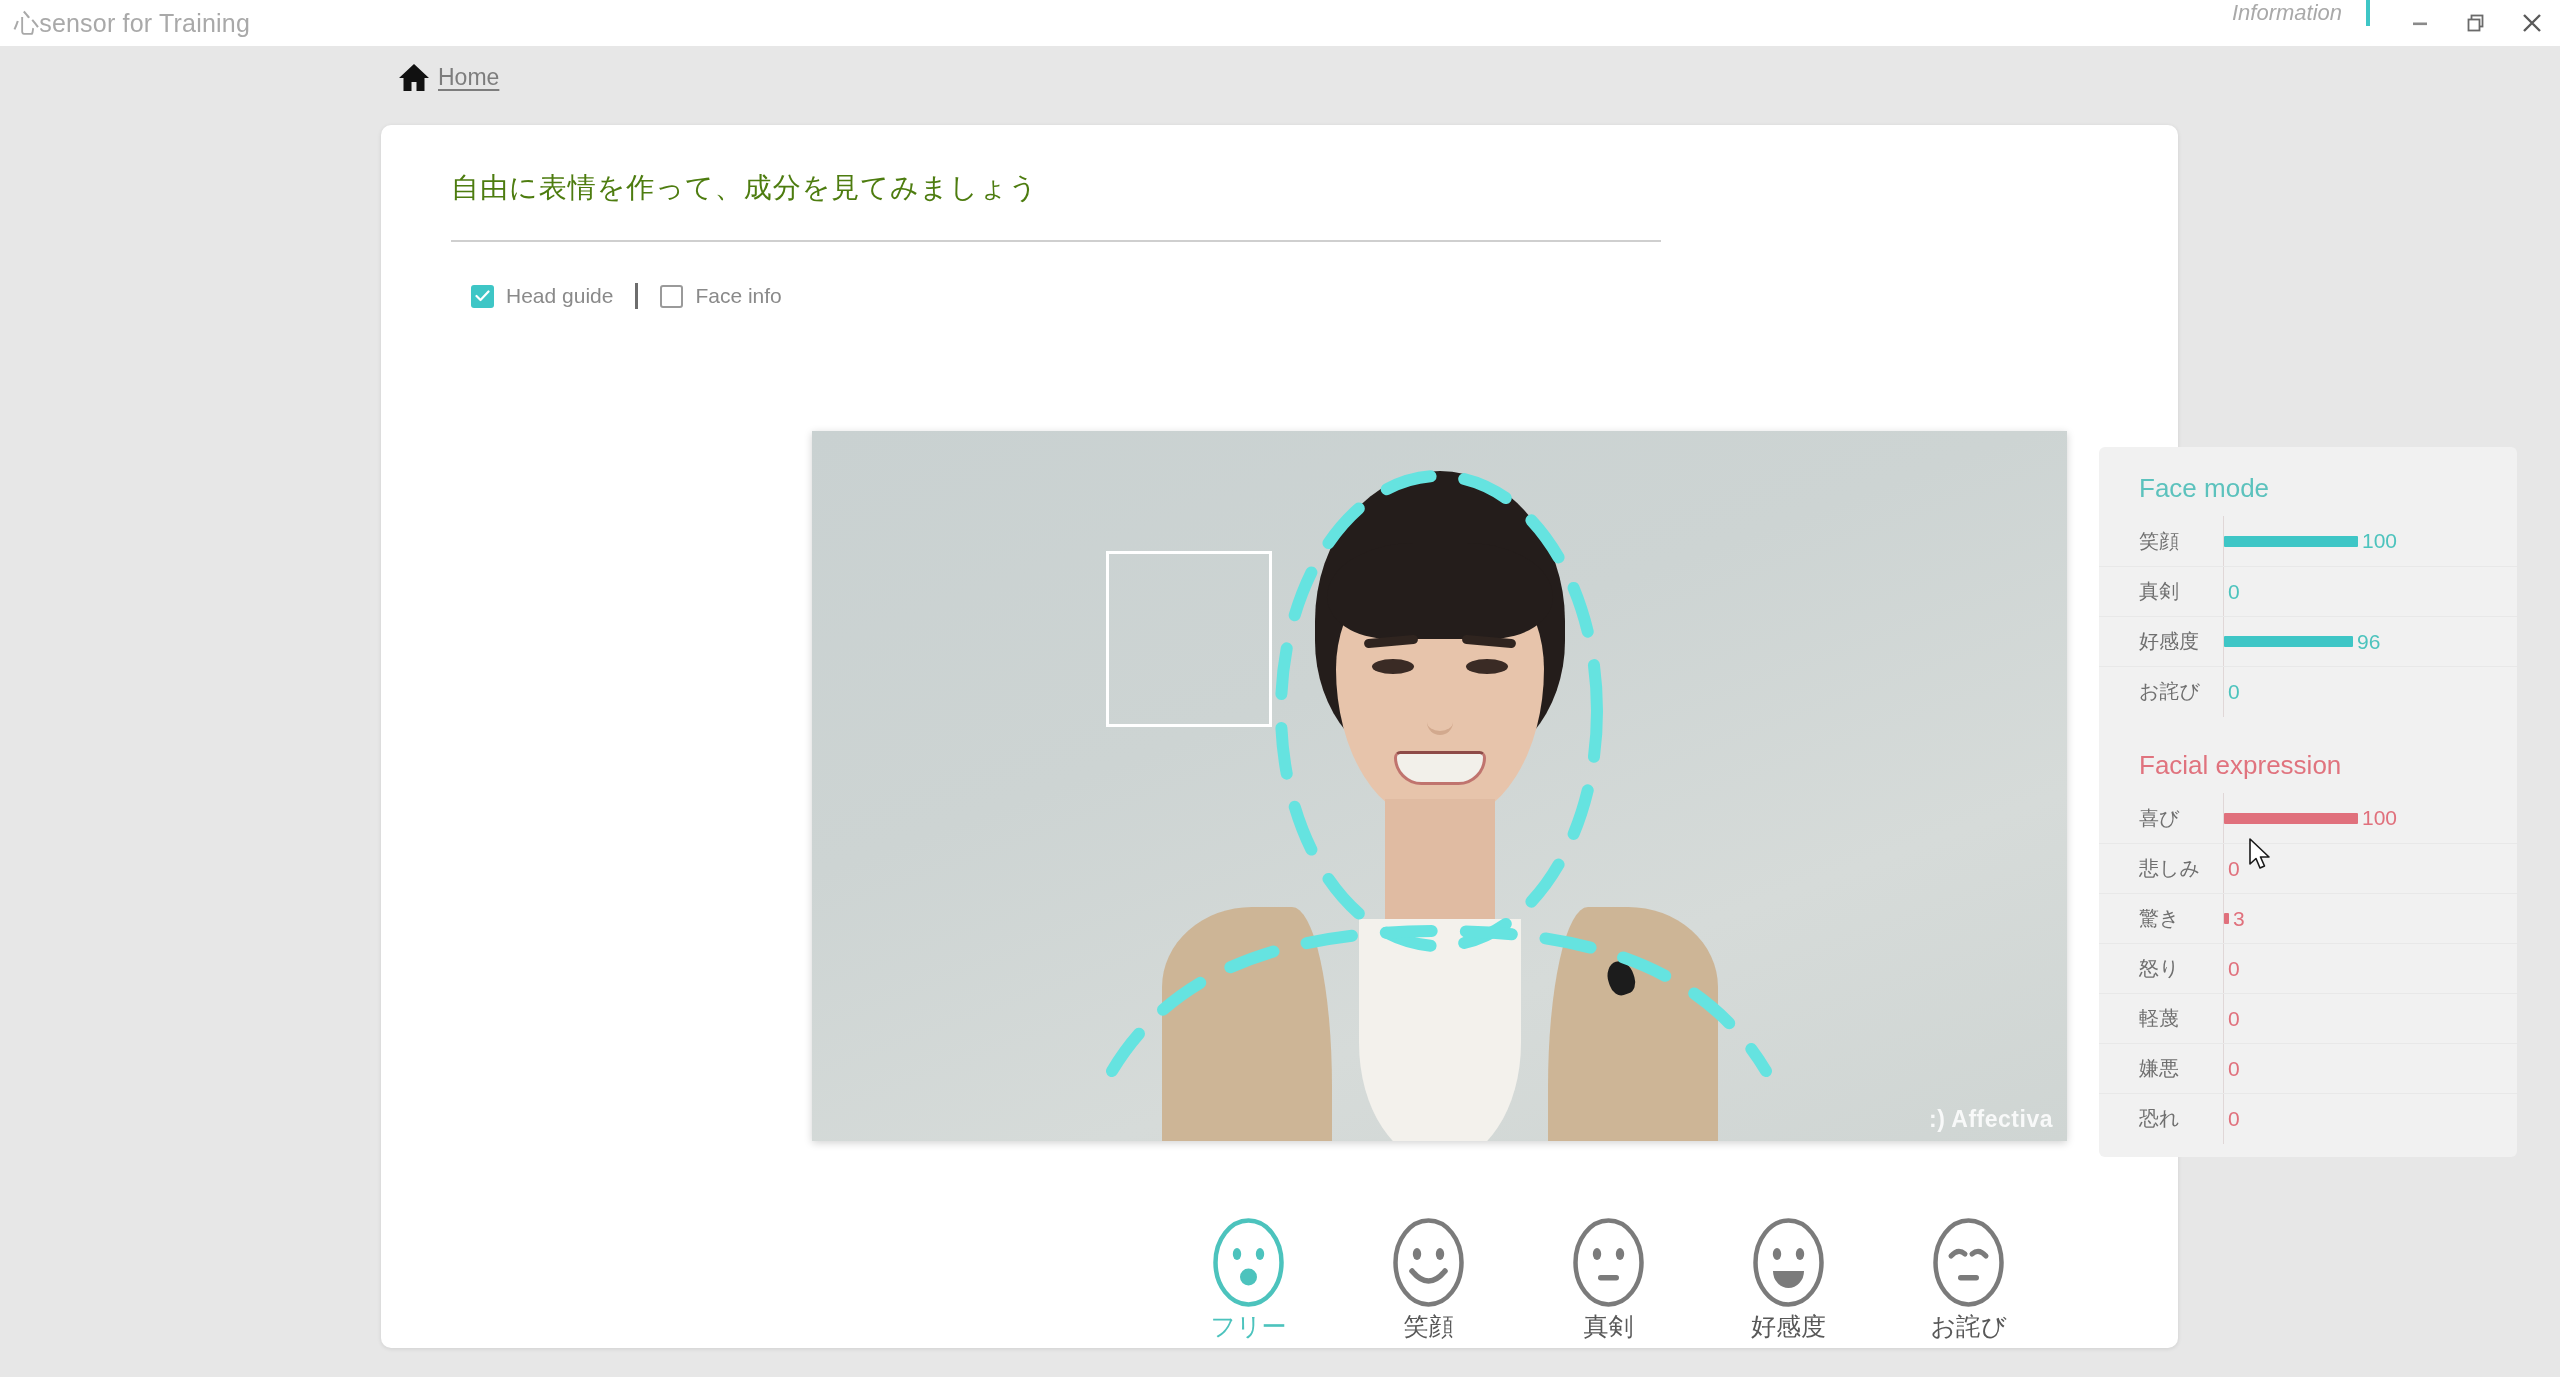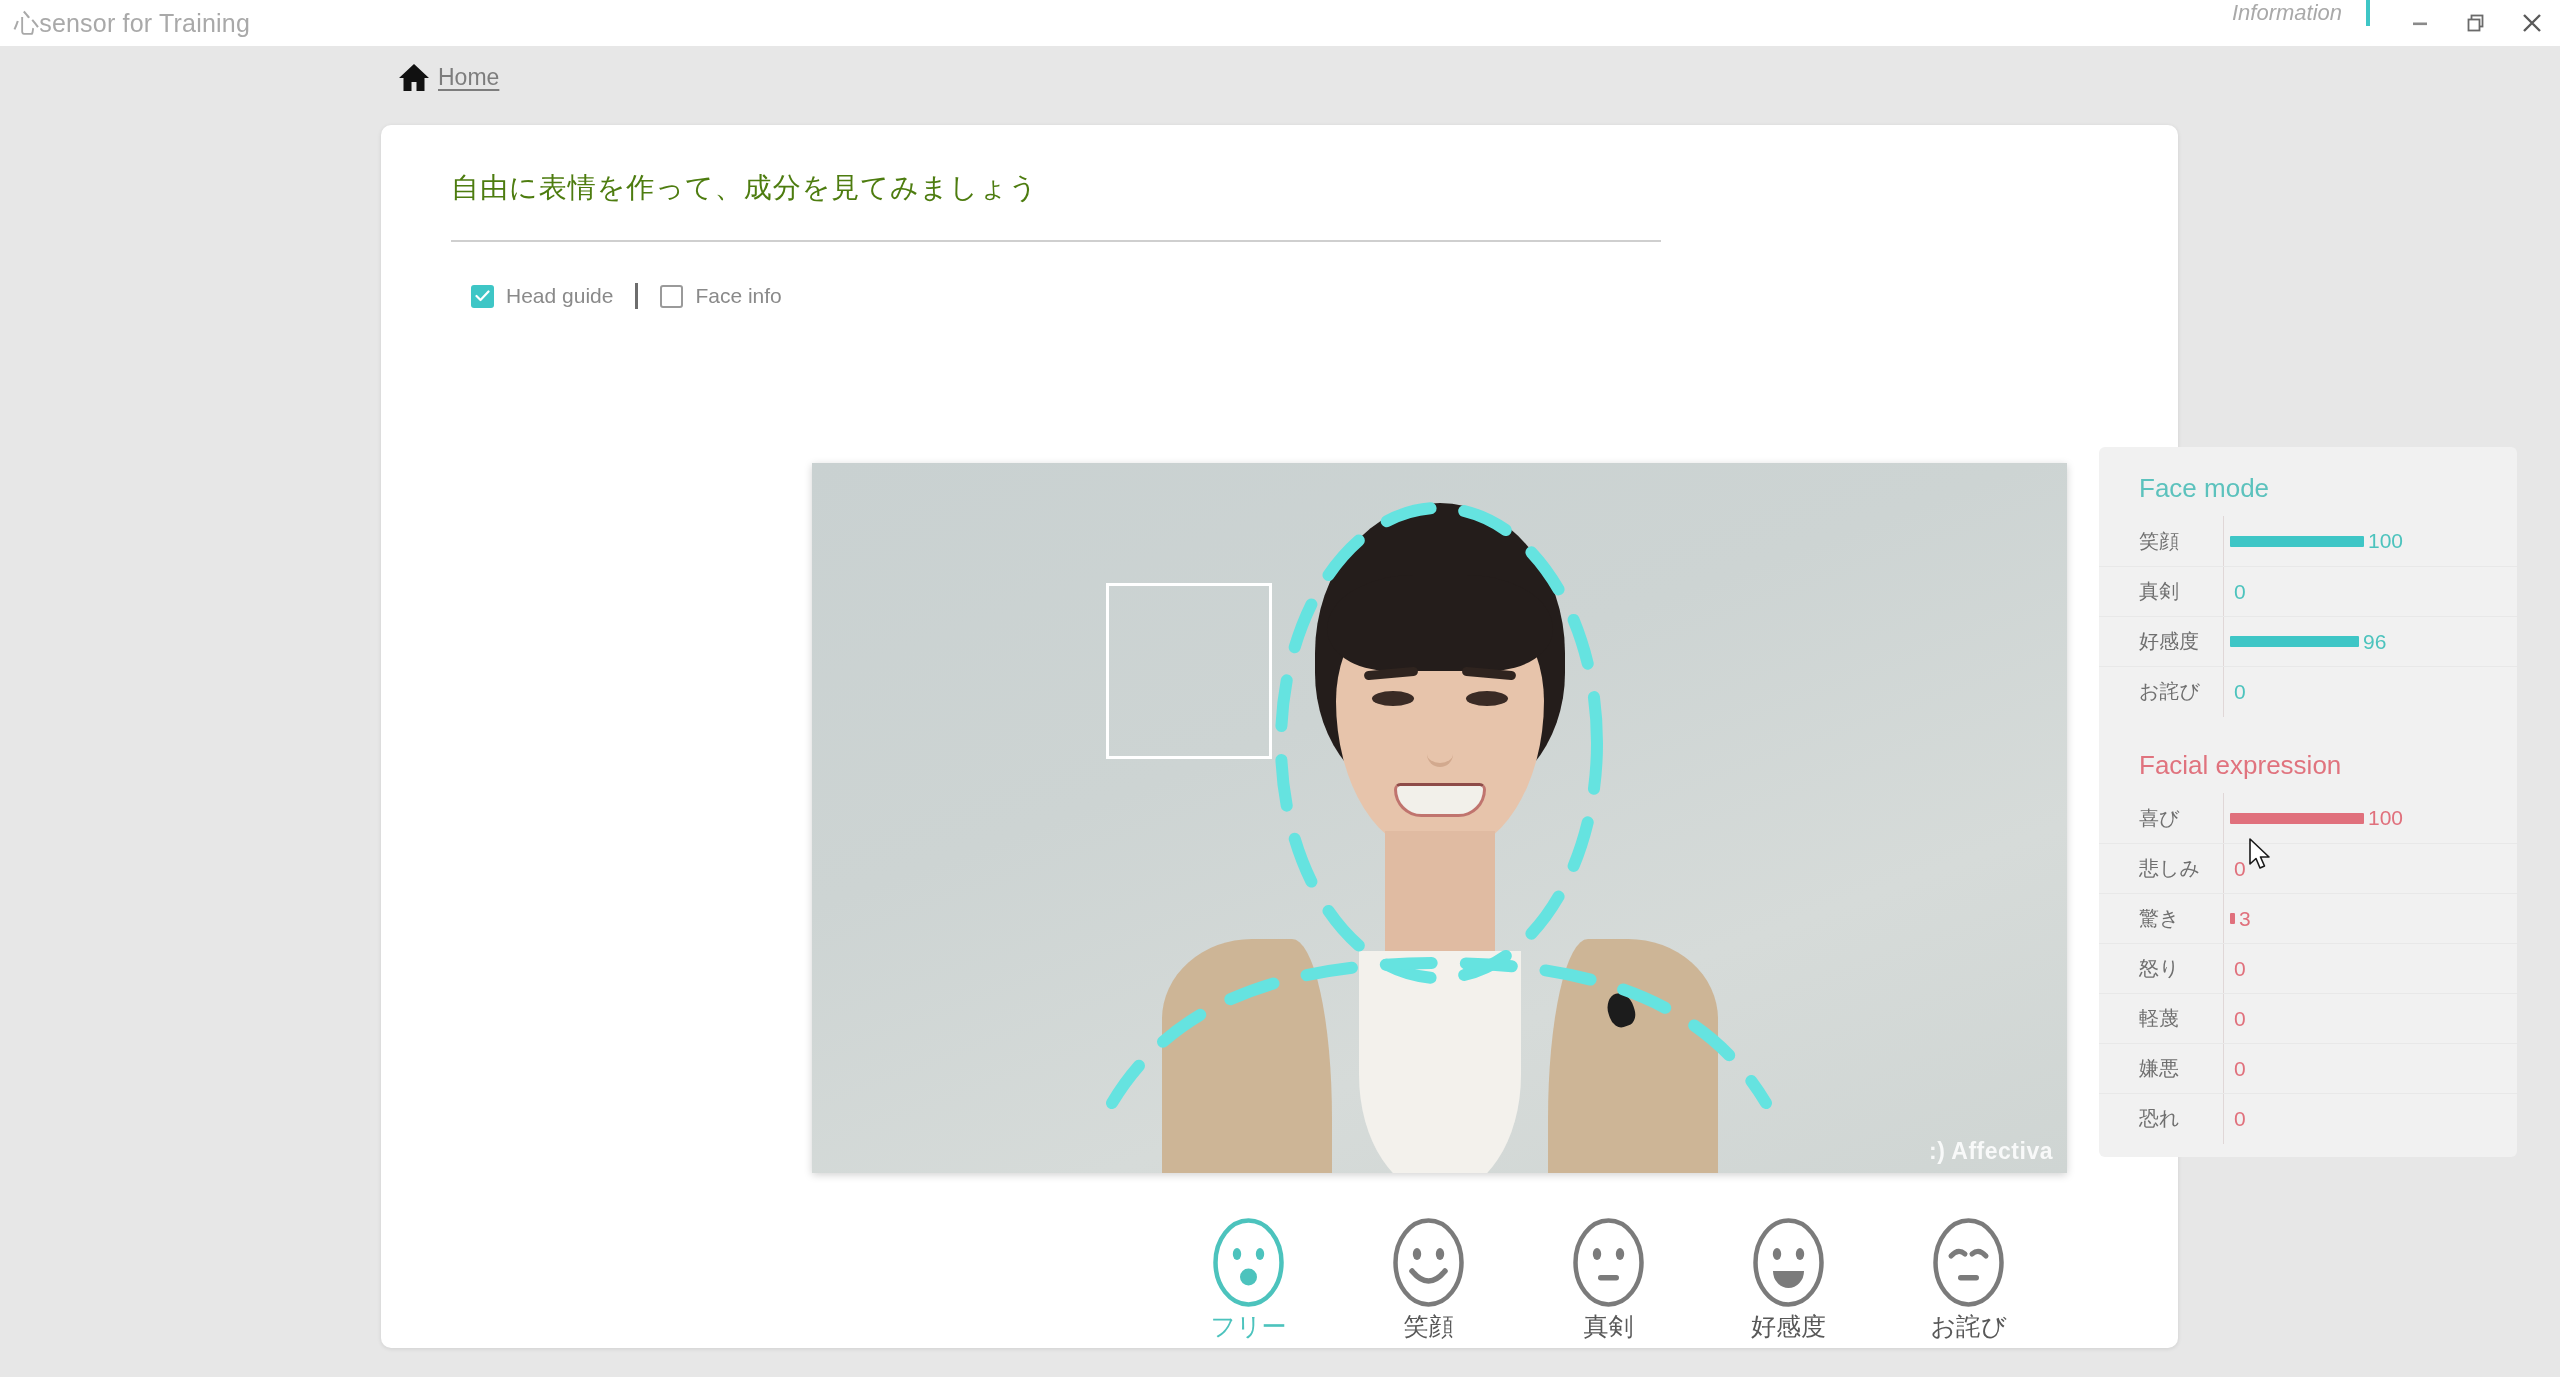--- a/index.html
+++ b/index.html
@@ -78,21 +78,21 @@
   }
   .chk-box.on { background: #3ec6c6; }
   .chk-box.off { background: #ffffff; border: 2px solid #9a9a9a; }
   .chk-label { font-size: 21px; color: #8a8a8a; white-space: nowrap; }
   .chk-divider {
     width: 3px; height: 26px; background: #6d6d6d; margin: 0 22px;
   }
 
   
   .video-wrap {
-    position: absolute; left: 431px; top: 338px;
+    position: absolute; left: 431px; top: 306px;
     width: 1255px; height: 710px;
     background: #15803d;
     box-shadow: 0 2px 8px rgba(0,0,0,.18);
   }
   .video-inner {
     position: absolute; left: 0; top: 0; right: 0; bottom: 0;
     overflow: hidden;
     background: linear-gradient(160deg,#c9d1d1 0%,#cdd4d3 38%,#d6dbd9 70%,#cfd5d3 100%);
   }
   
@@ -192,21 +192,20 @@
   }
   .metric:first-of-type { border-top: none; }
   .m-label {
     width: 84px; margin-left: 40px;
     font-size: 20px; color: #6f6f6f; white-space: nowrap;
   }
   .m-barwrap {
     position: relative; flex: 1; height: 50px;
     display: flex; align-items: center;
     border-left: 1px solid #e0d7d7;
-    padding-left: 6px;
   }
   .m-bar { height: 11px; border-radius: 1px; }
   .m-val { font-size: 21px; margin-left: 4px; white-space: nowrap; }
   .teal .m-bar { background: #3ec6c6; }
   .teal .m-val { color: #4cc3bd; }
   .red .m-bar  { background: #e0707c; }
   .red .m-val  { color: #e0707c; }
 
   
   .modes {

